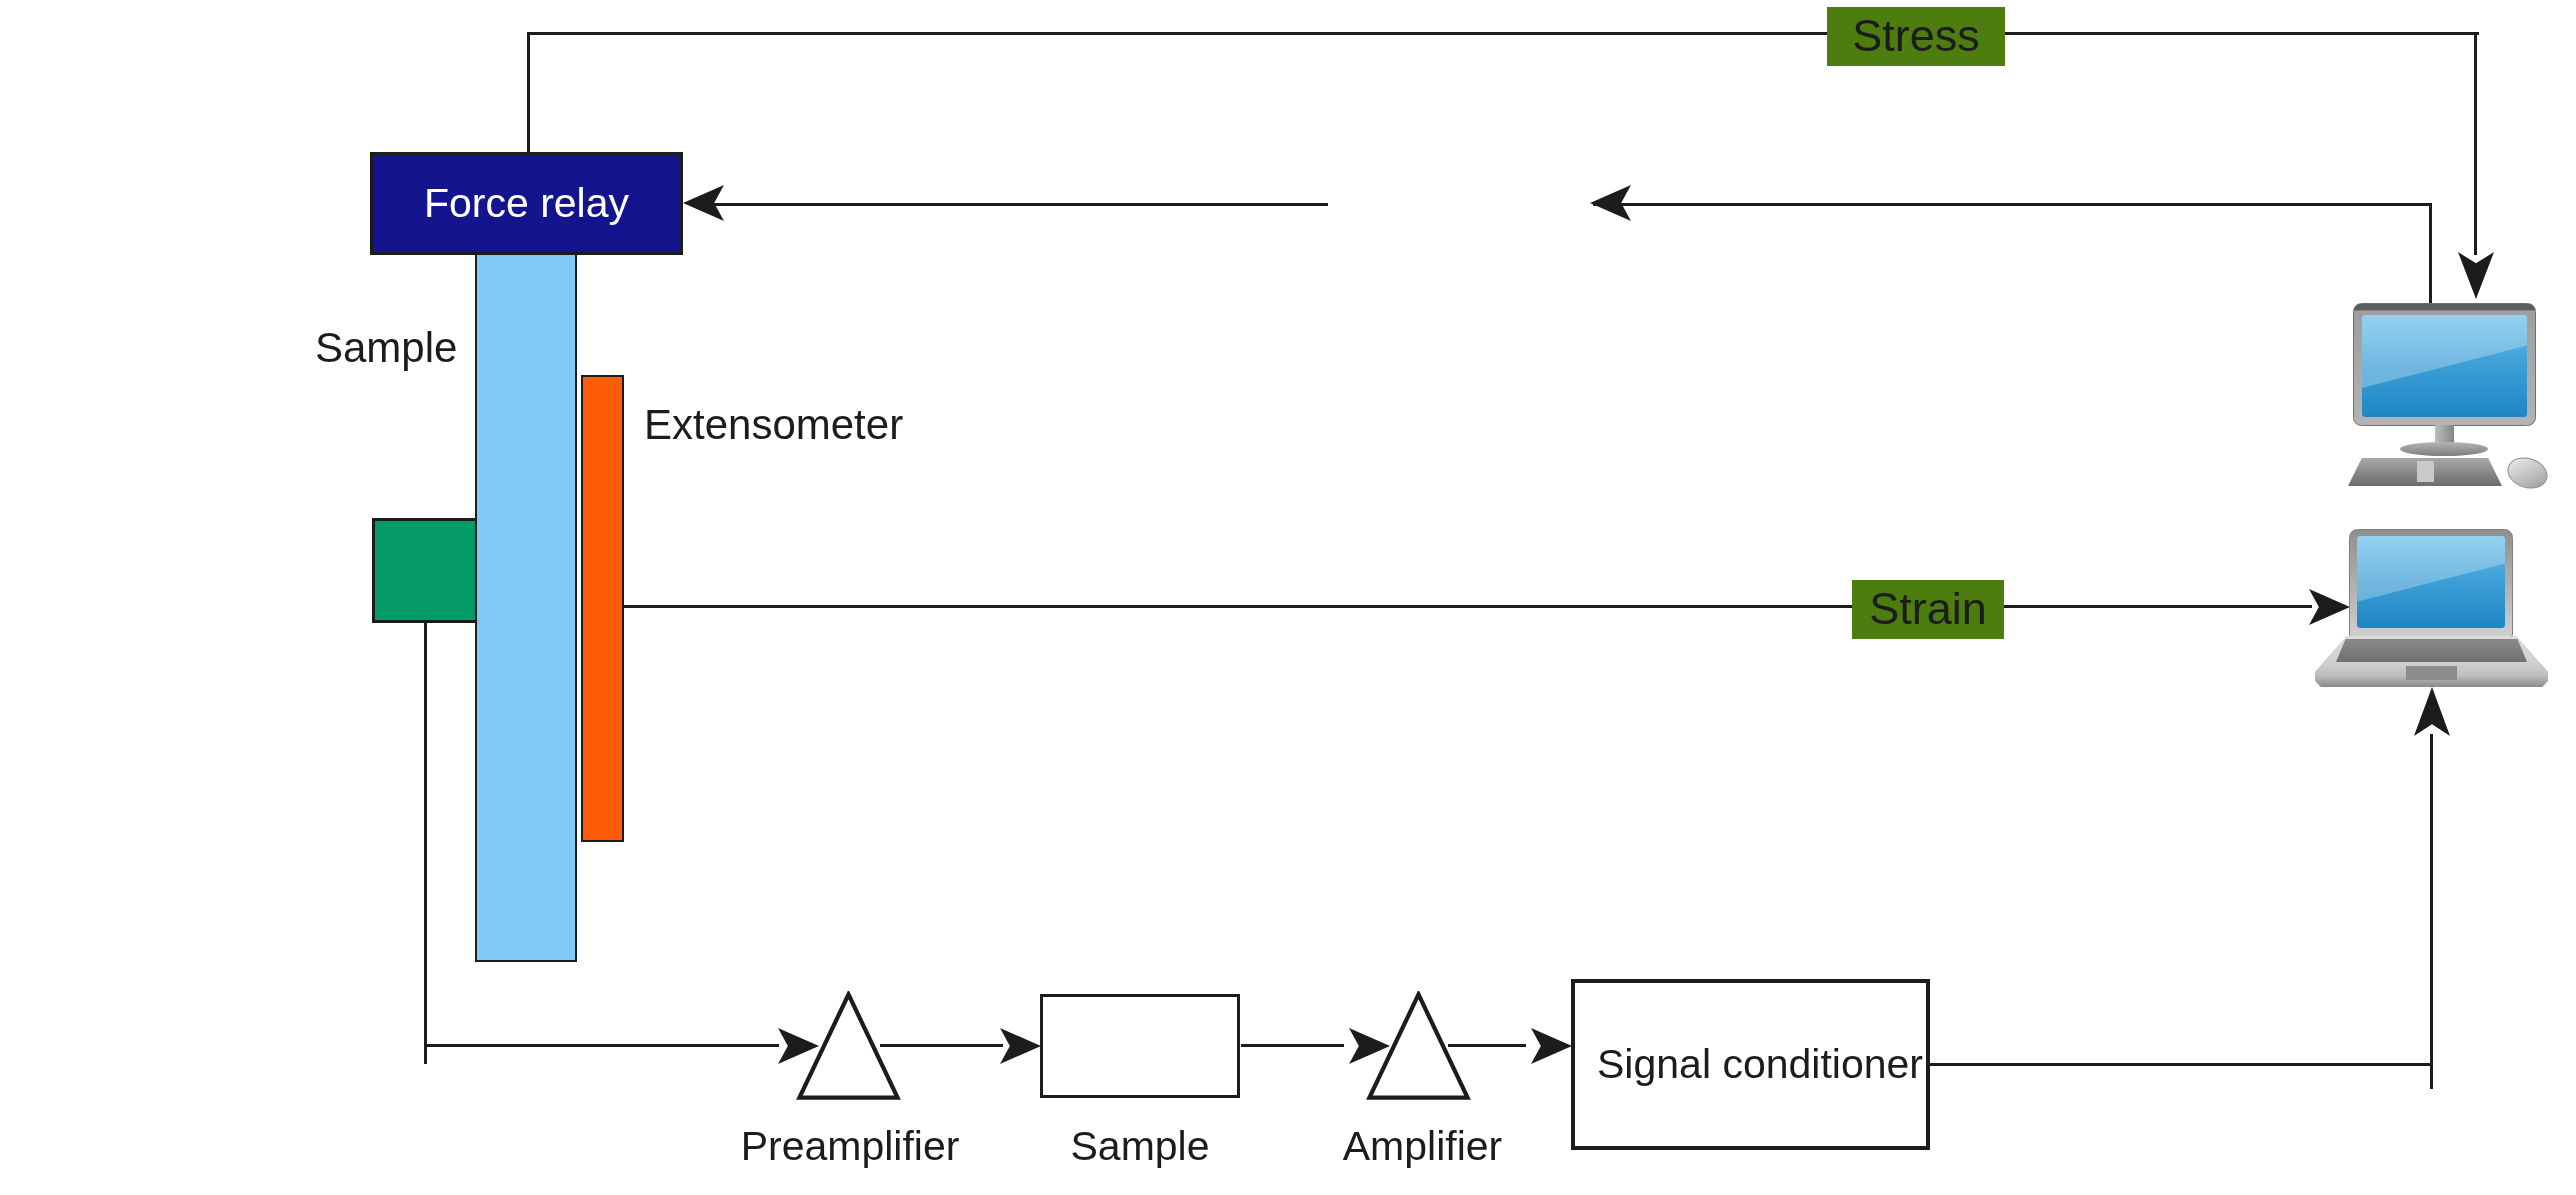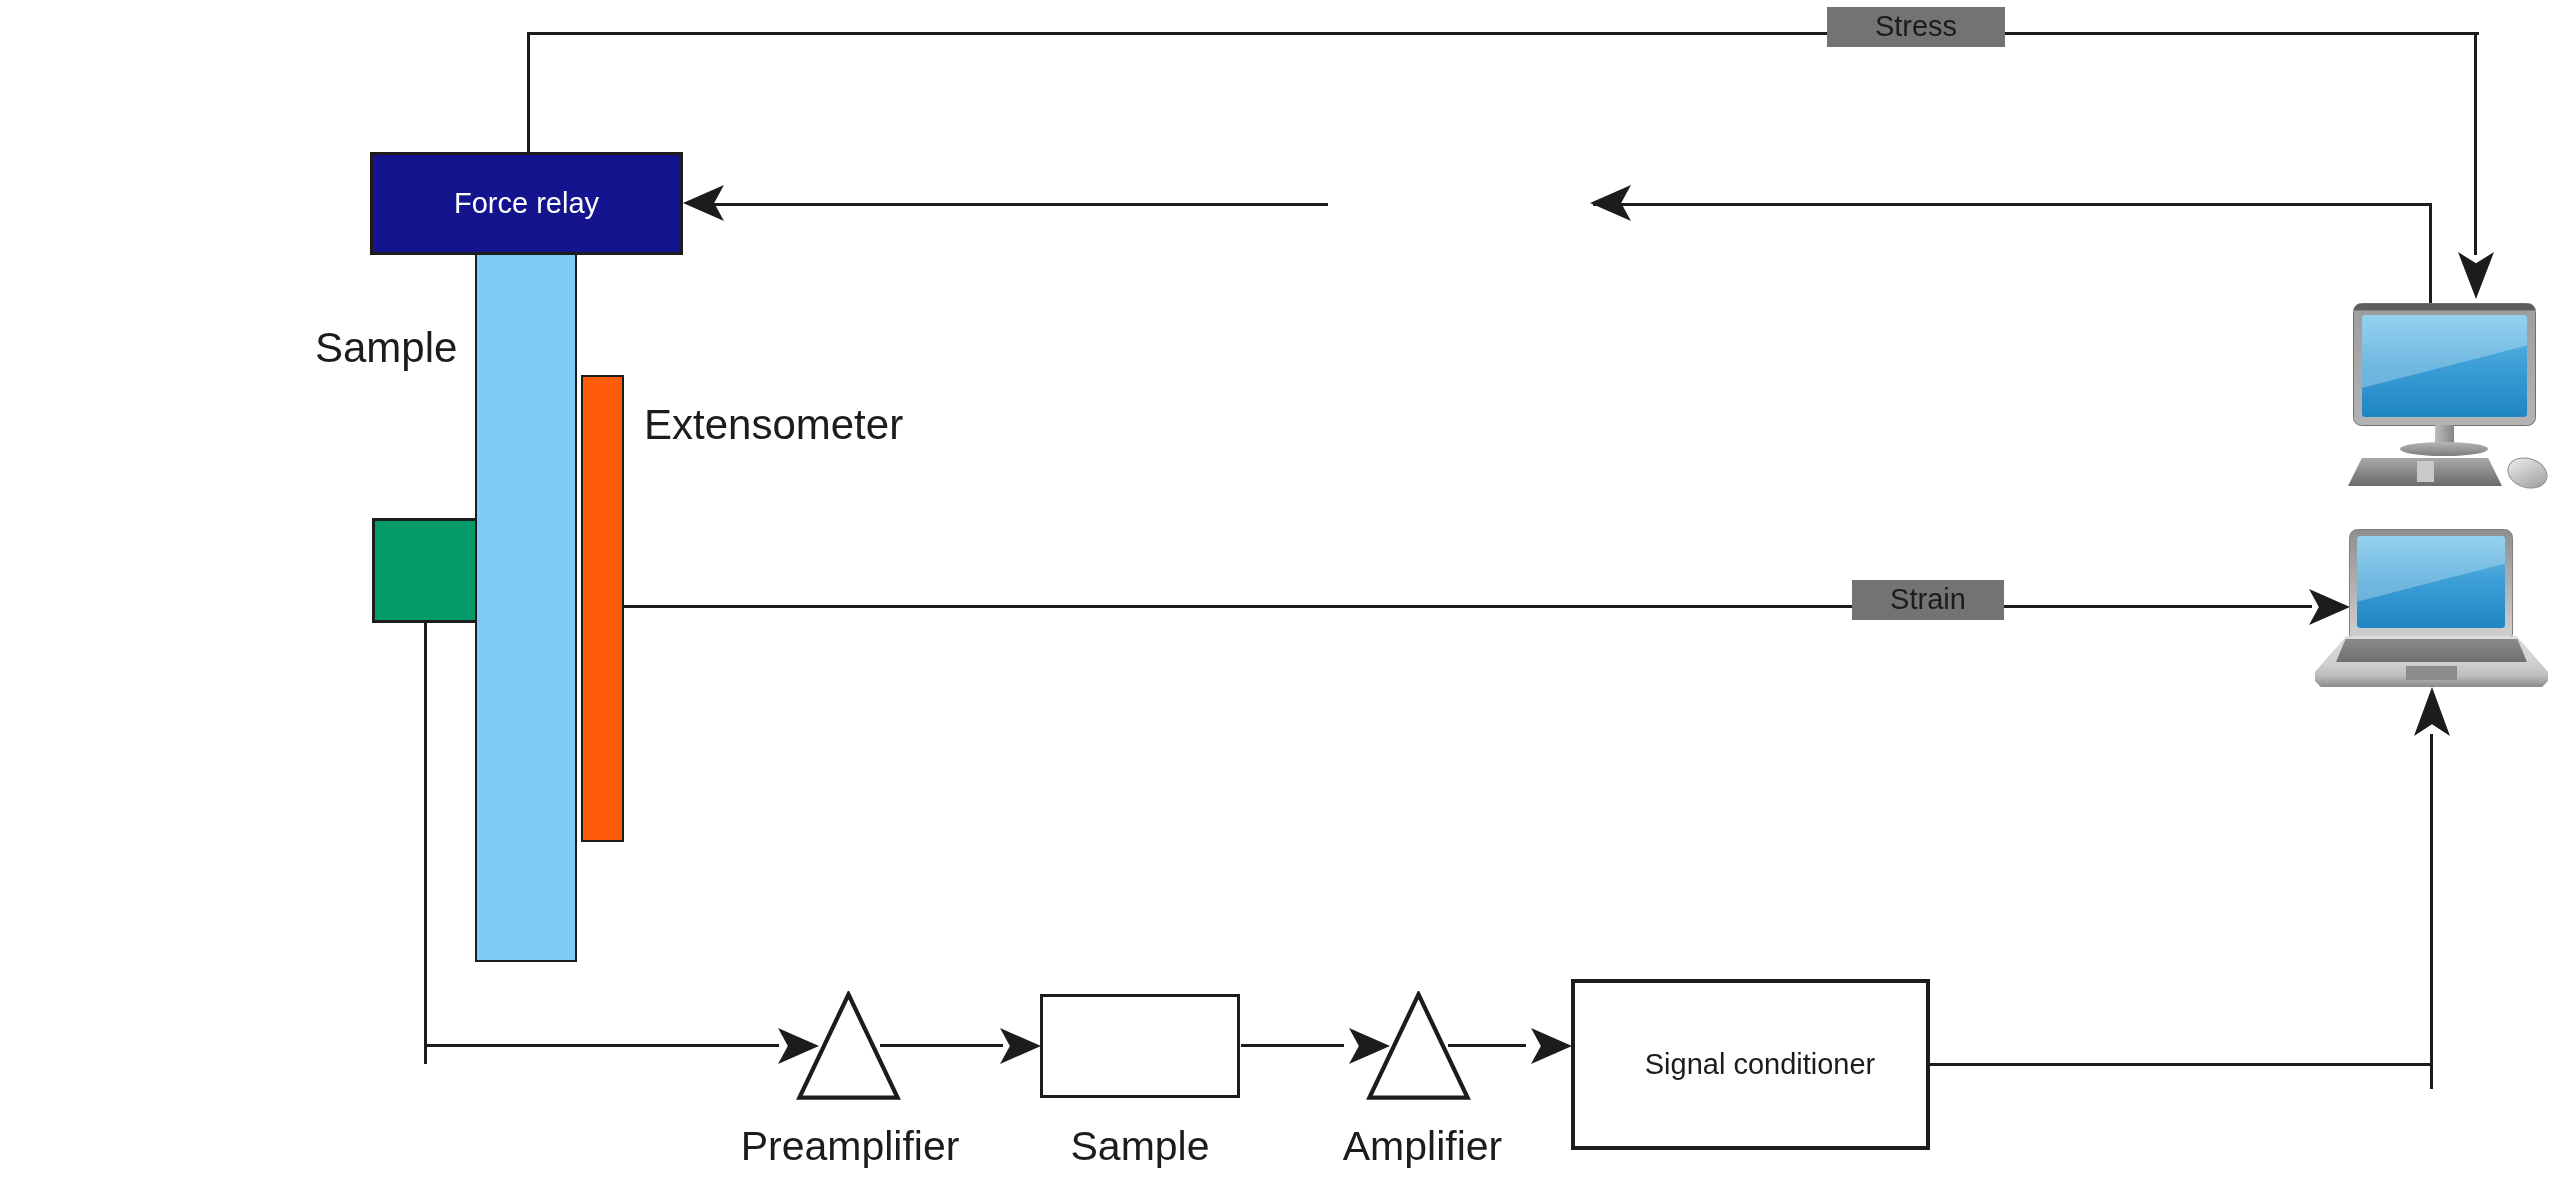--- a/index.html
+++ b/index.html
@@ -19,27 +19,27 @@
 
   .ln{position:absolute;background:var(--line);}
   .arw{position:absolute;background:var(--line);}
   .arw-l{clip-path:polygon(0 50%, 100% 0, 76% 50%, 100% 100%);}
   .arw-r{clip-path:polygon(100% 50%, 0 0, 24% 50%, 0 100%);}
   .arw-d{clip-path:polygon(50% 100%, 0 0, 50% 24%, 100% 0);}
   .arw-u{clip-path:polygon(50% 0, 0 100%, 50% 76%, 100% 100%);}
 
   .box{position:absolute;display:flex;align-items:center;justify-content:center;
        box-sizing:border-box;background:#fff;border:3.4px solid var(--line);
-       font-size:29px;line-height:47px;}
+       font-size:41px;line-height:47px;}
   .navy{background:var(--force-relay-fill);color:#ffffff;}
 
   .bar{position:absolute;box-sizing:border-box;border:2.5px solid var(--line);}
 
   .lbl{position:absolute;font-size:42px;white-space:nowrap;color:#1c1c1c;}
-  .wire-lbl{position:absolute;font-size:29px;text-align:center;background:#737373;
+  .wire-lbl{position:absolute;font-size:45px;text-align:center;background:#4d7c0f;
             padding:3.4px 8.5px;white-space:nowrap;z-index:4;}
   .chain-lbl{position:absolute;font-size:41px;text-align:center;white-space:nowrap;}
 
   .tri{position:absolute;z-index:3;}
 
   
   .monitor{position:absolute;box-sizing:border-box;border:1.7px solid #6f6f6f;border-radius:8.5px;
            background:linear-gradient(180deg,#5c5c5c 0px,#5c5c5c 6px,#9e9e9e 6.8px,#b3b3b3 100%);z-index:3;}
   .screen{position:absolute;left:7.6px;right:7.6px;top:11px;bottom:8.5px;border-radius:3.4px;
           background:linear-gradient(180deg,var(--screen-top) 0%,var(--screen-mid) 48%,var(--screen-bottom) 100%);

